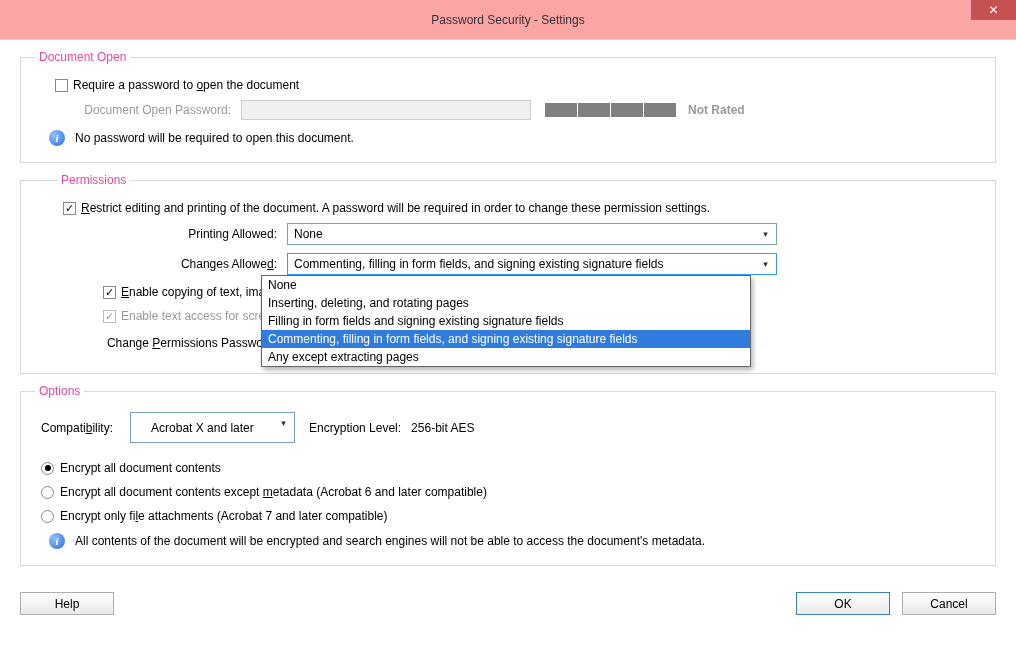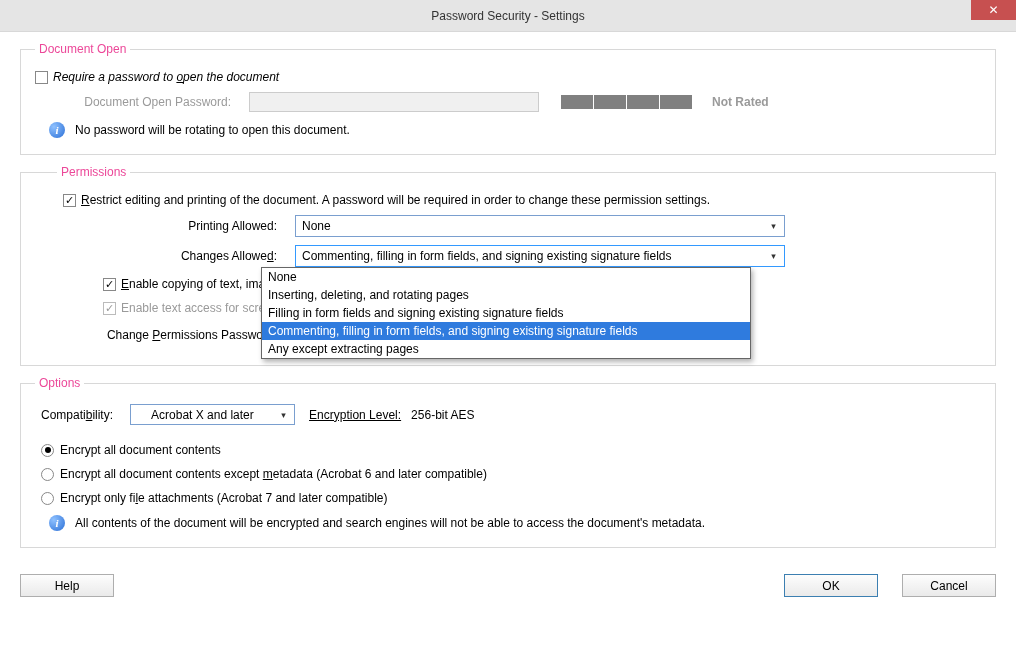--- a/index.html
+++ b/index.html
@@ -8,22 +8,22 @@
     padding: 0;
     font-family: "Segoe UI", Tahoma, sans-serif;
     font-size: 12px;
     background: #fff;
     color: #000;
     width: 1016px;
     height: 646px;
     overflow: hidden;
   }
   .titlebar {
-    height: 32px;
-    background: #e5e5e5;
+    height: 40px;
+    background: #fca5a5;
     border-bottom: 1px solid #d8d8d8;
     display: flex;
     align-items: center;
     justify-content: center;
     position: relative;
   }
   .titlebar-title {
     color: #333;
     font-size: 12px;
   }
@@ -79,21 +79,20 @@
   }
   .checkbox.disabled { border-color: #bbb; }
   .checkbox.disabled.checked::after { color: #999; }
   label.lbl { cursor: default; }
   .disabled-text { color: #9a9a9a; }
   .underline { text-decoration: underline; }
   .form-row {
     display: flex;
     align-items: center;
     margin: 8px 0;
-    gap: 8px;
   }
   .form-label {
     width: 200px;
     text-align: right;
     padding-right: 10px;
   }
   .text-input {
     height: 20px;
     border: 1px solid #aab;
     background: #fff;
@@ -201,65 +200,65 @@
     height: 23px;
     border: 1px solid #aeaeae;
     background: linear-gradient(#fdfdfd,#eaeaea);
     display: flex;
     align-items: center;
     justify-content: center;
     cursor: default;
     font-size: 12px;
   }
   .btn.default { border-color: #3c7fb1; }
-  .right-btns { display: flex; gap: 24px; }
+  .right-btns { display: flex; gap: 12px; }
   .compat-select {
     width: 165px;
-    height: 21px;
+    height: 31px;
     padding-left: 20px;
   }
-  .enc-label { margin-left: 14px; text-decoration: underline; }
+  .enc-label { margin-left: 14px; }
 </style>
 </head>
 <body>
 
 <div class="titlebar">
   <span class="titlebar-title">Password Security - Settings</span>
   <div class="close-btn">
     <span>✕</span>
   </div>
 </div>
 
 <div class="content">
 
   <fieldset class="group">
     <legend>Document Open</legend>
 
-    <div class="row" style="margin-left:0;font-style:italic;">
+    <div class="row" style="margin-left:20px;">
       <span class="checkbox"></span>
       <label class="lbl">
         <span>Require a password to </span><span class="underline">o</span><span>pen the document</span>
       </label>
     </div>
 
     <div class="form-row" style="margin-left:6px;">
       <div class="form-label disabled-text">Document Open Password:</div>
       <input class="text-input disabled" style="width: 290px;" disabled="">
       <div class="strength-bars">
         <div class="bar"></div>
         <div class="bar"></div>
         <div class="bar"></div>
         <div class="bar"></div>
       </div>
       <span class="rating-text">Not Rated</span>
     </div>
 
     <div class="info-row">
       <span class="info-icon">i</span>
-      <span>No password will be rotating to open this document.</span>
+      <span>No password will be required to open this document.</span>
     </div>
   </fieldset>
 
   <fieldset class="group" style="position:relative;padding-left:36px;">
     <legend>Permissions</legend>
 
     <div class="row" style="margin-left:6px;">
       <span class="checkbox checked"></span>
       <label class="lbl">
         <span class="underline">R</span><span>estrict editing and printing of the document. A password will be required in order to change these permission settings.</span>

